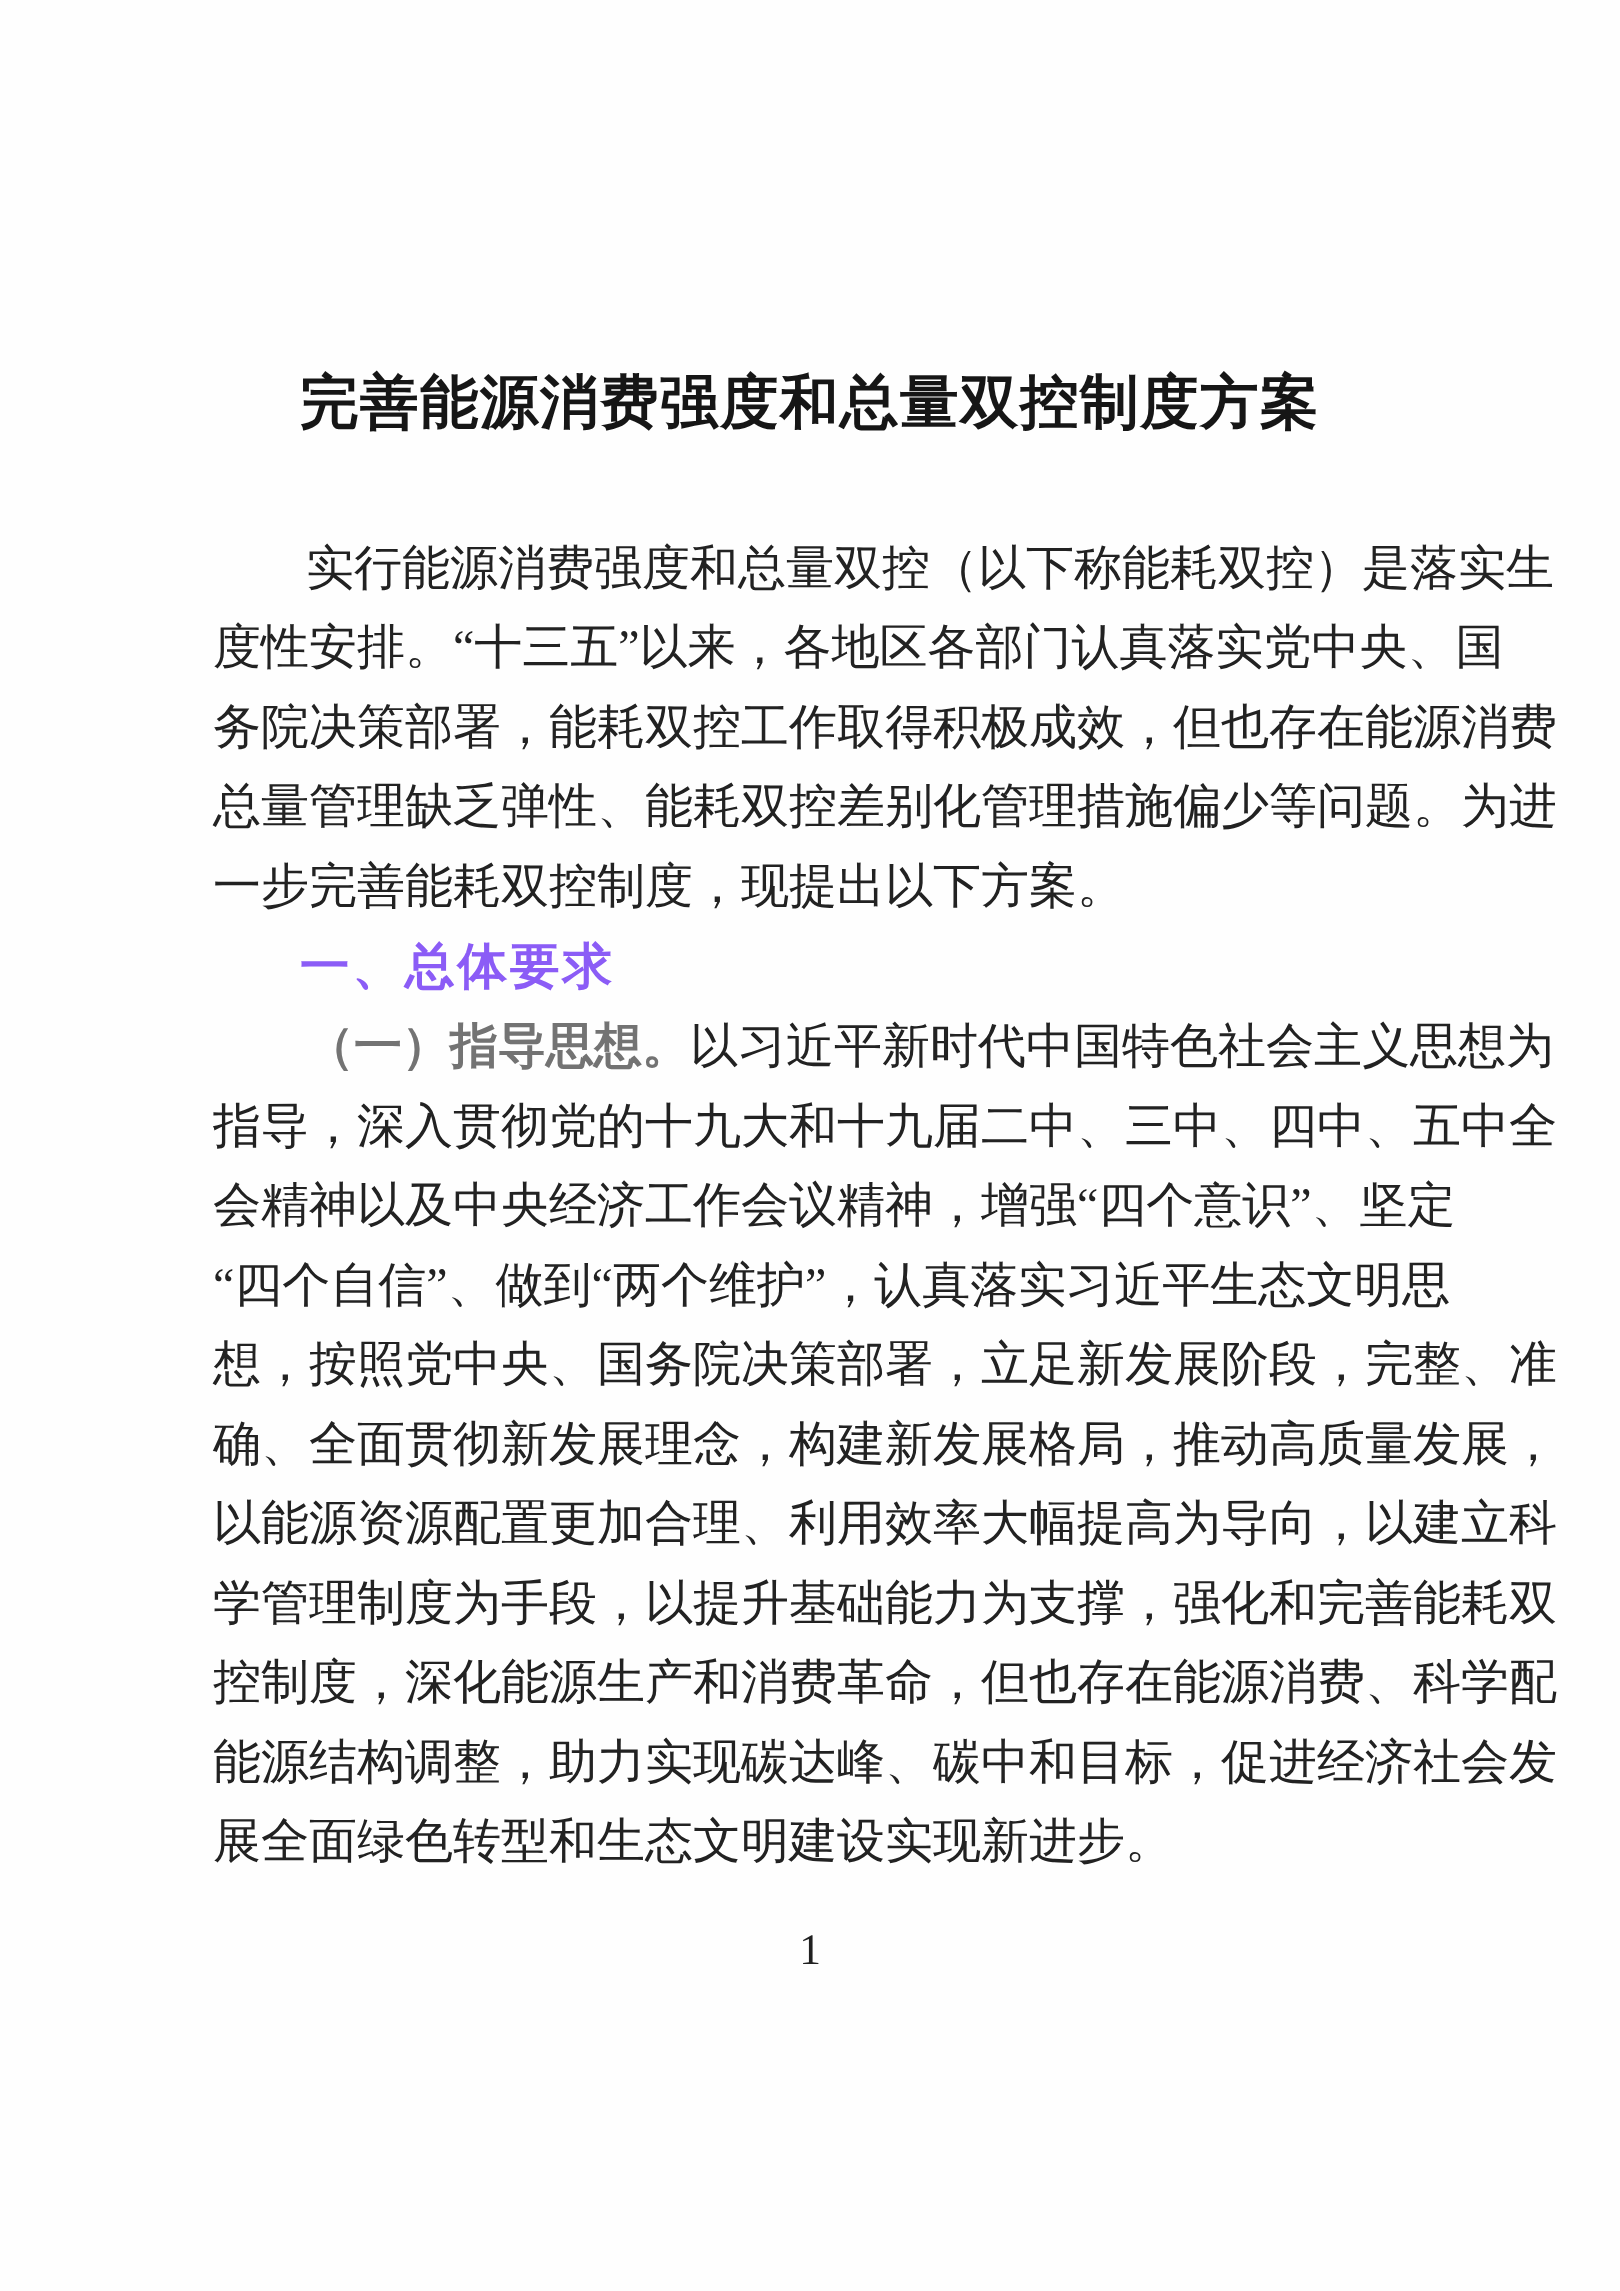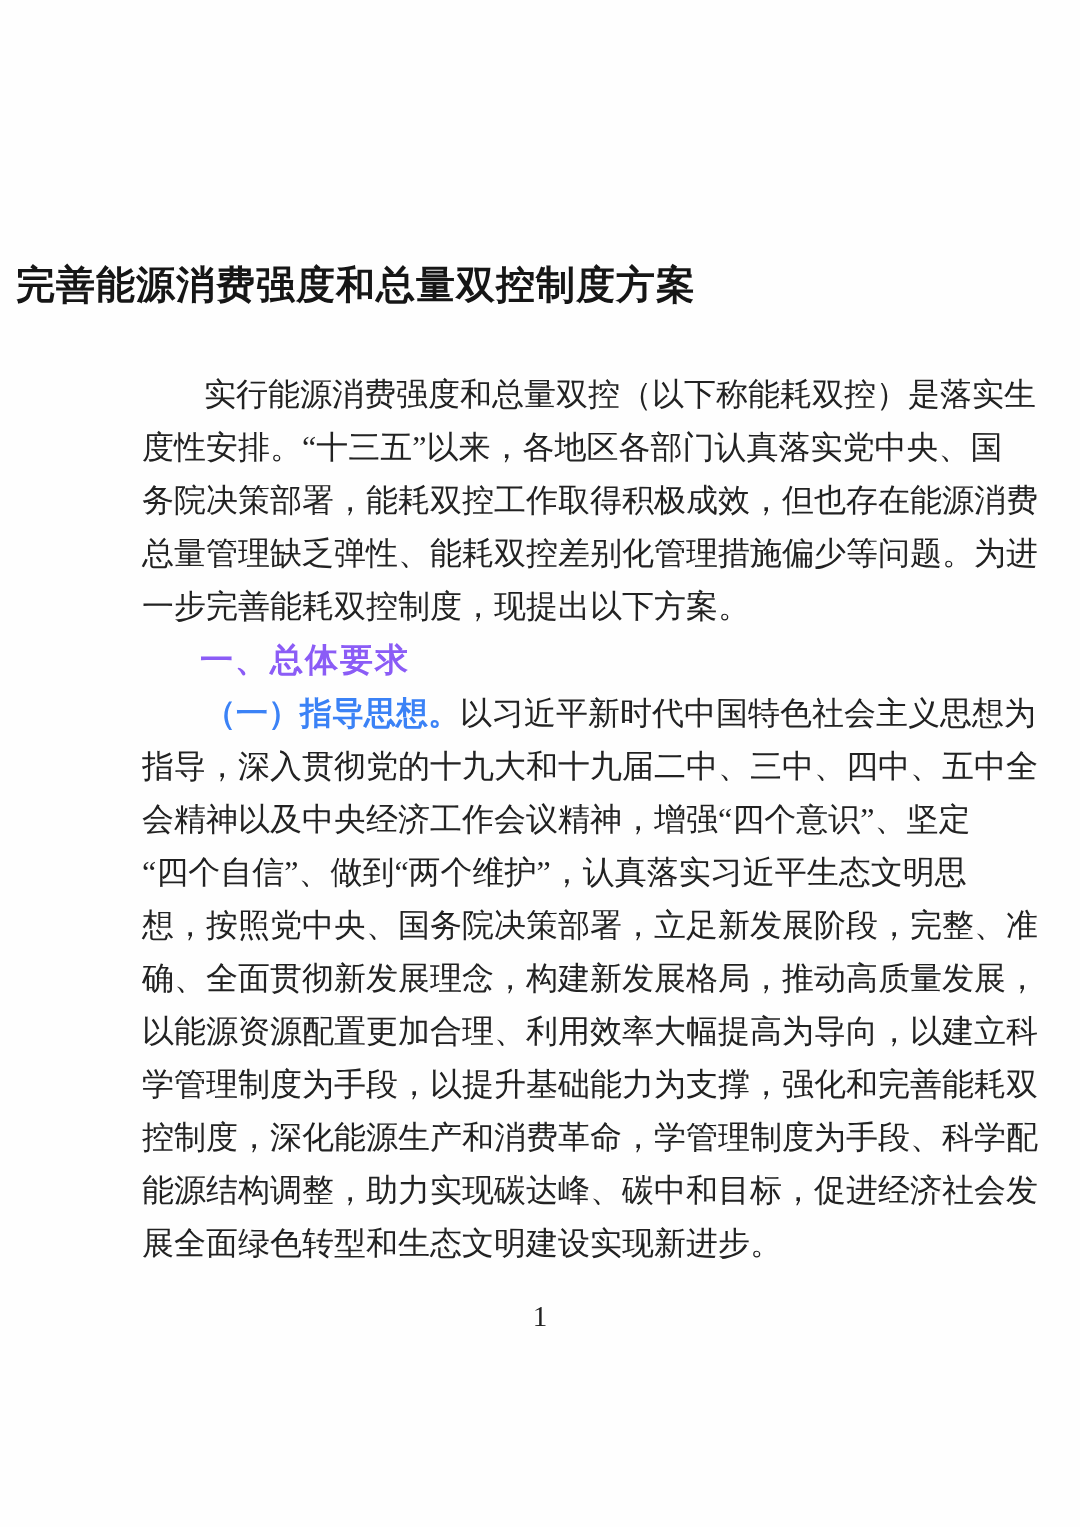--- a/index.html
+++ b/index.html
@@ -10,22 +10,23 @@
   .page {
     position: relative;
     width: 1080px;
     height: 1527px;
     background: #fefefe;
     overflow: hidden;
     color: #1e1e1e;
     font-family: "Liberation Serif", "DejaVu Serif", serif;
   }
   .doc-title {
-    margin: 16px;
+    margin: 0;
     padding-top: 240px;
+    text-align: center;
     font-size: 39px;
     line-height: 58px;
     font-weight: bold;
     letter-spacing: 1px;
     color: #161616;
     font-family: "Liberation Serif", "DejaVu Serif", serif;
   }
   .content {
     margin: 54px 145px 0 142px; 
   }
@@ -40,21 +41,21 @@
     color: #222222;
   }
   .line.indent {
     padding-left: 62px; 
   }
   .line.last {
     text-align-last: left;
   }
   .lead {
     font-weight: bold;
-    color: #3b82f6;
+    color: #737373;
   }
   .section-heading {
     margin: 0;
     padding-left: 58px;
     font-size: 33px;
     line-height: 54px;
     height: 54px;
     font-weight: bold;
     color: #8b5cf6;
     font-family: "Liberation Sans", "DejaVu Sans", sans-serif;
@@ -90,21 +91,21 @@
 
     <div class="para">
       <div class="line indent"><span class="lead">（一）指导思想。</span><span>以习近平新时代中国特色社会主义思想为</span></div>
       <div class="line">指导，深入贯彻党的十九大和十九届二中、三中、四中、五中全</div>
       <div class="line">会精神以及中央经济工作会议精神，增强“四个意识”、坚定</div>
       <div class="line">“四个自信”、做到“两个维护”，认真落实习近平生态文明思</div>
       <div class="line">想，按照党中央、国务院决策部署，立足新发展阶段，完整、准</div>
       <div class="line">确、全面贯彻新发展理念，构建新发展格局，推动高质量发展，</div>
       <div class="line">以能源资源配置更加合理、利用效率大幅提高为导向，以建立科</div>
       <div class="line">学管理制度为手段，以提升基础能力为支撑，强化和完善能耗双</div>
-      <div class="line">控制度，深化能源生产和消费革命，学管理制度为手段、科学配</div>
+      <div class="line">控制度，深化能源生产和消费革命，但也存在能源消费、科学配</div>
       <div class="line">能源结构调整，助力实现碳达峰、碳中和目标，促进经济社会发</div>
       <div class="line last">展全面绿色转型和生态文明建设实现新进步。</div>
     </div>
 
   </div>
 
   <div class="page-number">1</div>
 
 </div>
 

